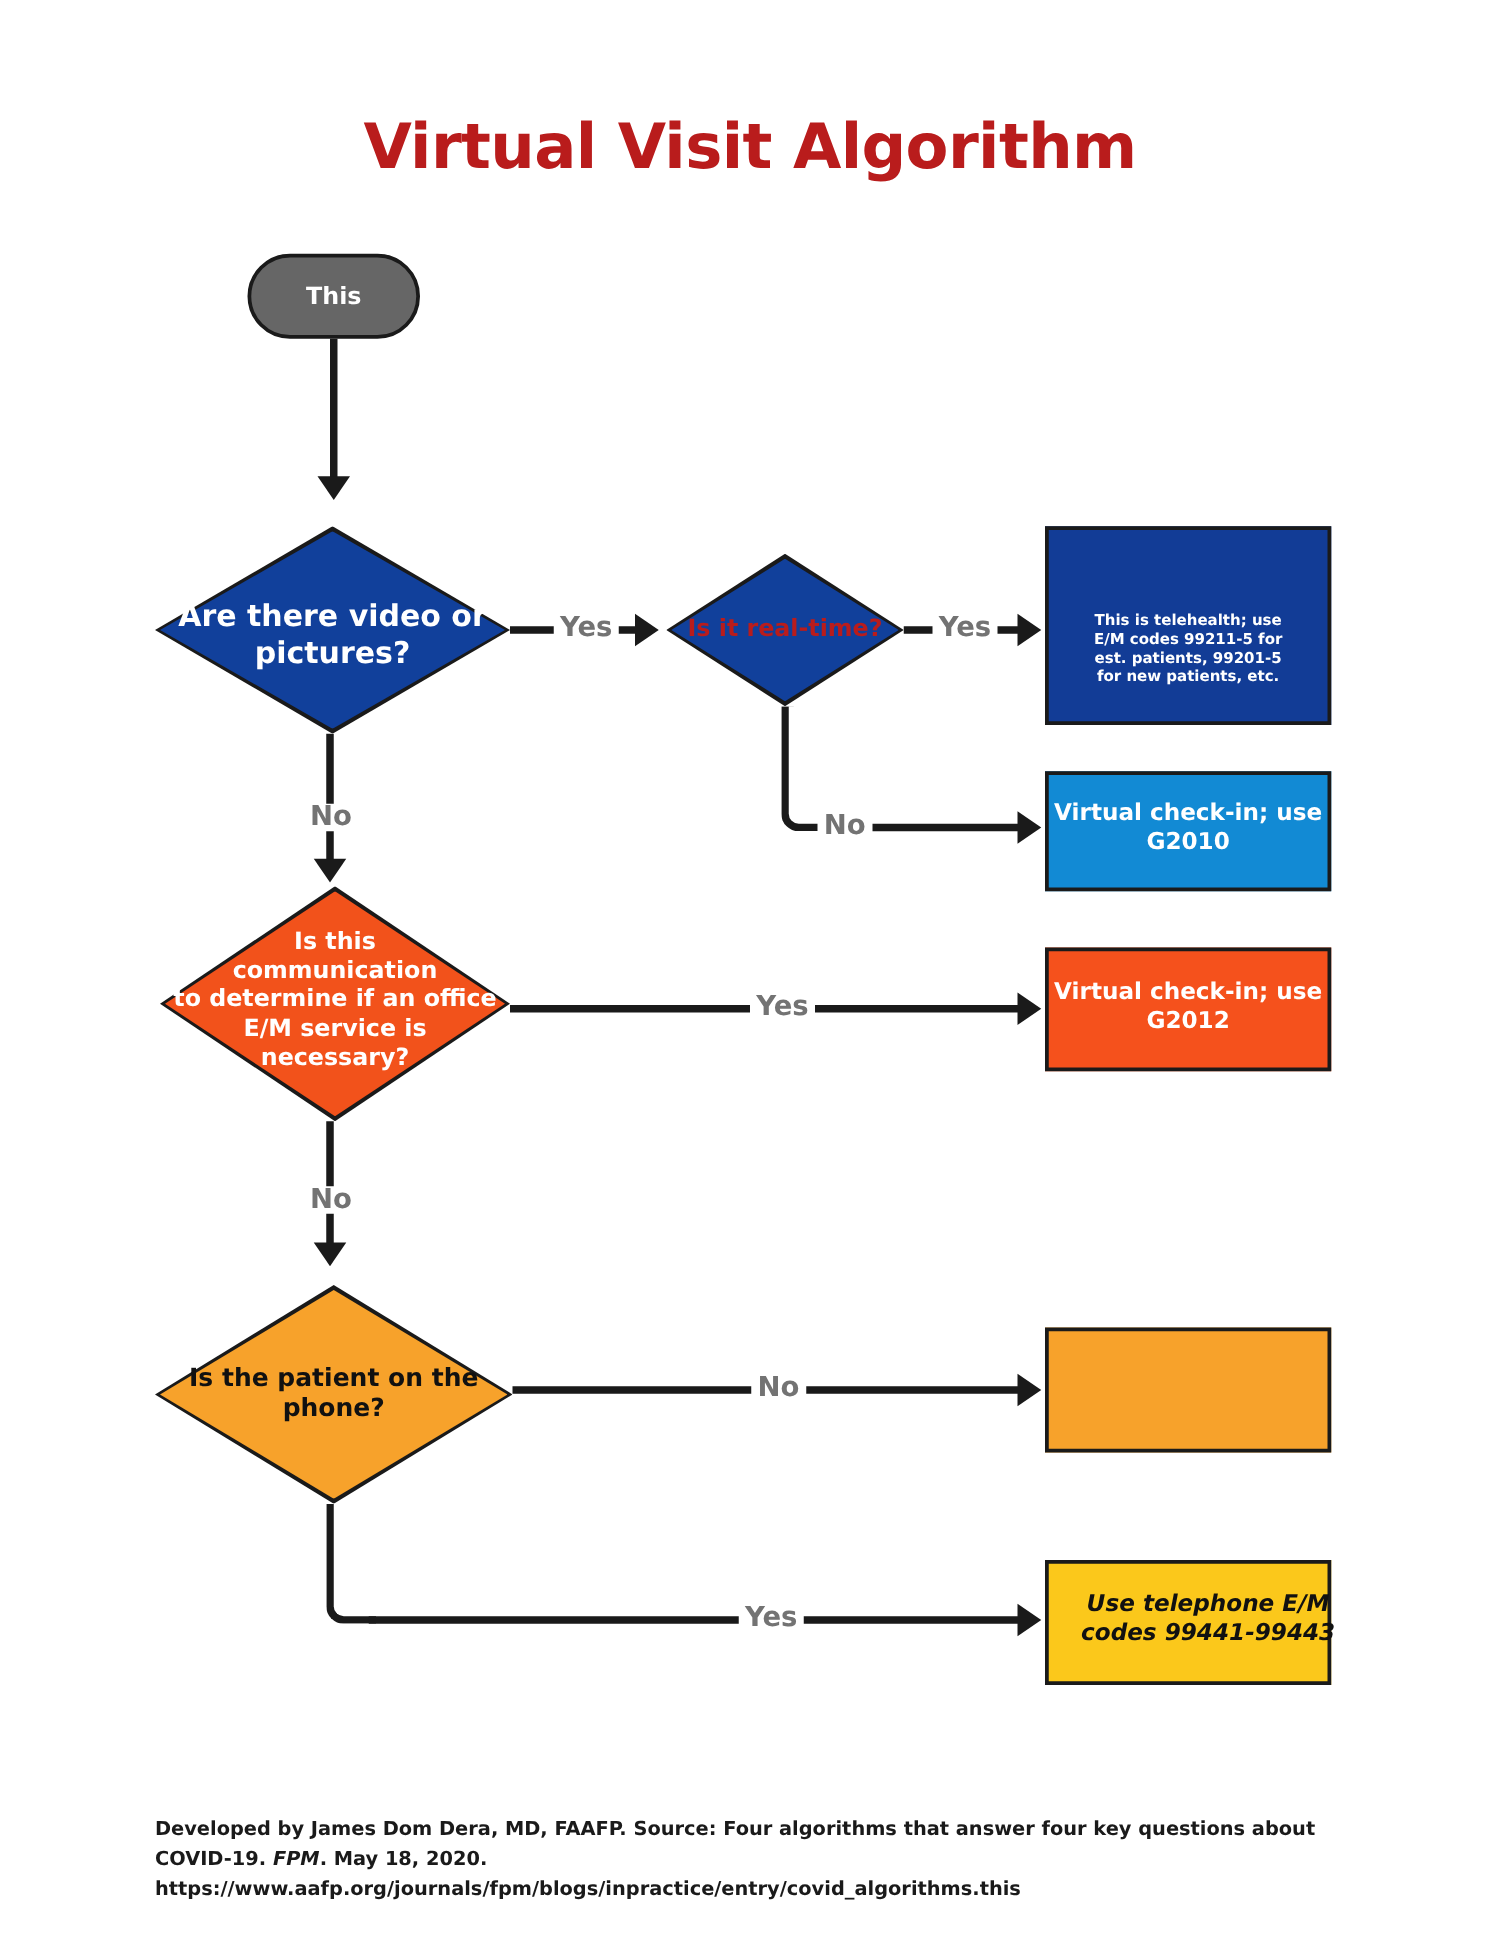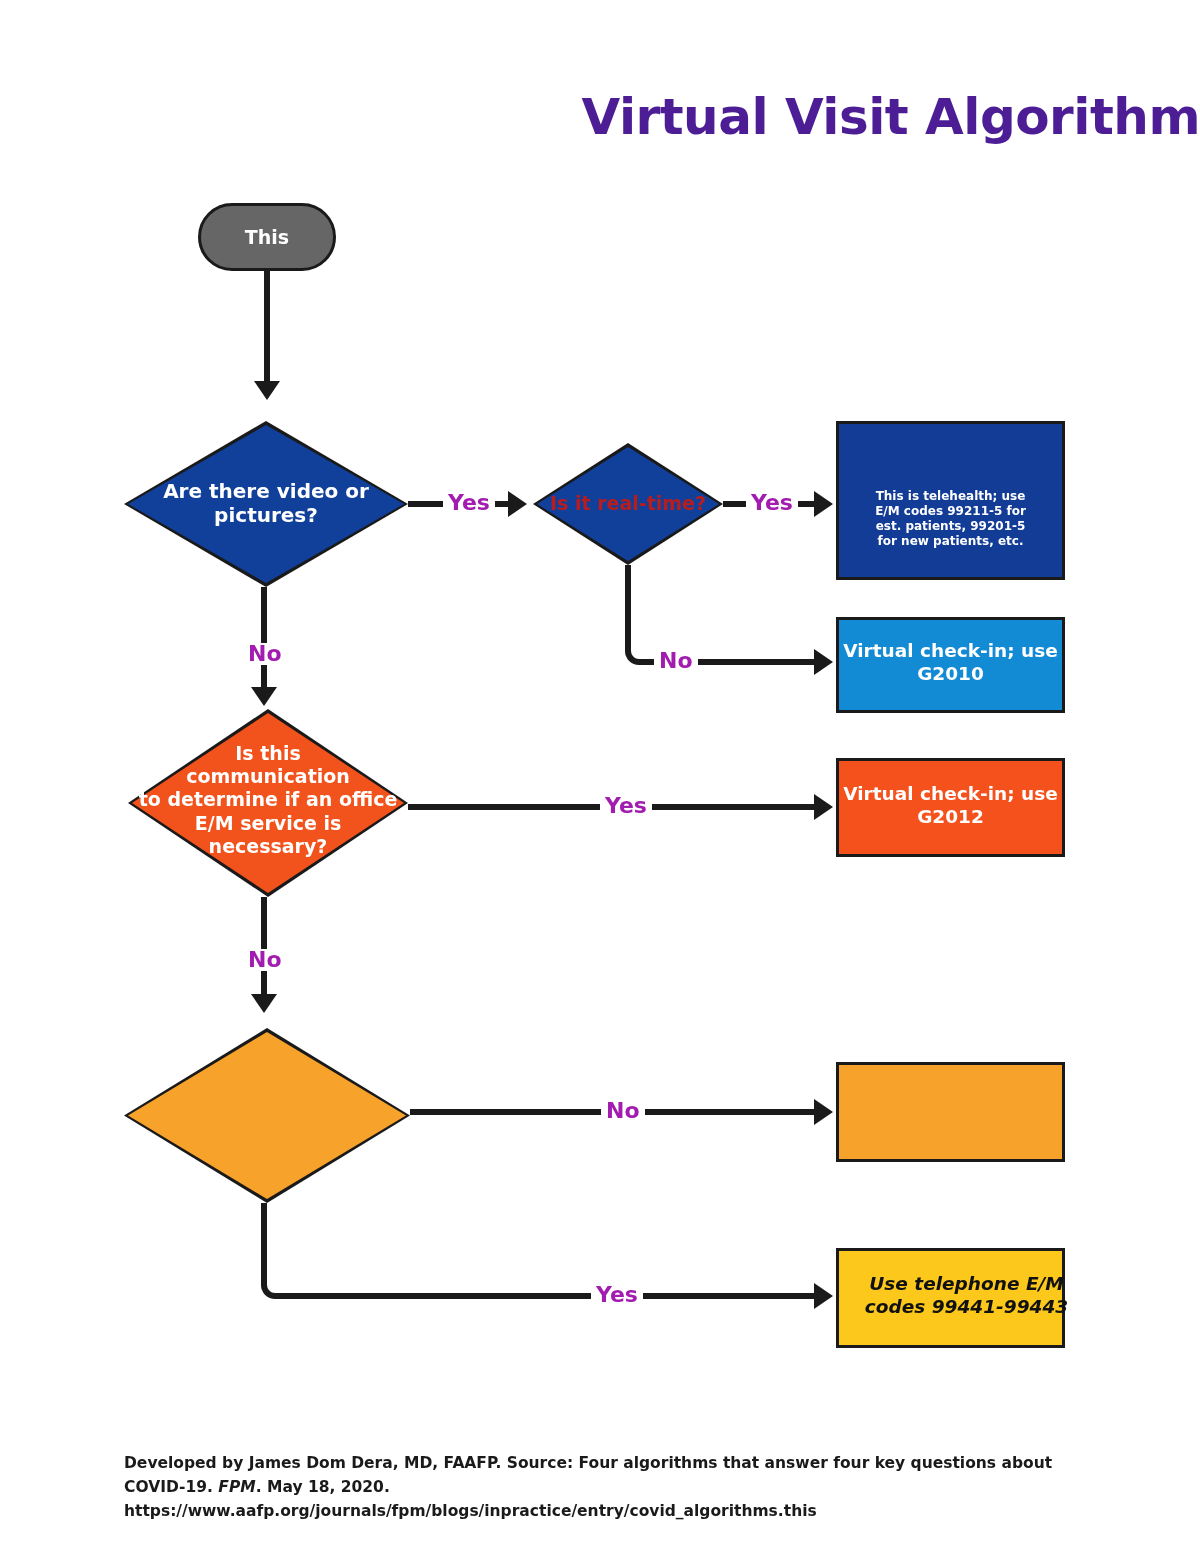--- a/index.html
+++ b/index.html
@@ -17,25 +17,25 @@
     background: #ffffff;
     overflow: hidden;
   }
 
   
   .title {
     position: absolute;
     left: 0;
     top: 88px;
     width: 1200px;
-    text-align: right;
+    text-align: center;
     font-size: 50px;
     font-weight: 700;
     letter-spacing: -0.5px;
-    color: #4c1d95;
+    color: #b91c1c;
     font-family: "DejaVu Sans", "Liberation Sans", sans-serif;
   }
 
   
   .nodetext {
     position: absolute;
     text-align: center;
     font-weight: 700;
     line-height: 1.22;
     white-space: pre-line;
@@ -77,21 +77,21 @@
   .diamond .inner {
     position: absolute;
     inset: 4px;
     -webkit-clip-path: polygon(50% 0%, 100% 50%, 50% 100%, 0% 50%);
     clip-path: polygon(50% 0%, 100% 50%, 50% 100%, 0% 50%);
   }
 
   
   #d1 { left: 124px; top: 421px; width: 284px; height: 166px; }
   #d1 .inner { background: #11409B; }
-  .d1-label { left: 124px; top: 479px; width: 284px; font-size: 20px; color:#ffffff; }
+  .d1-label { left: 124px; top: 479px; width: 284px; font-size: 24px; color:#ffffff; }
 
   
   #d2 { left: 533px; top: 443px; width: 190px; height: 122px; }
   #d2 .inner { background: #11409B; }
   .d2-label { left: 533px; top: 492px; width: 190px; font-size: 19px; color:#b91c1c; }
 
   
   #d3 { left: 128px; top: 709px; width: 280px; height: 188px; }
   #d3 .inner { background: #F2521B; }
   .d3-label { left: 100px; top: 742px; width: 336px; font-size: 19px; color:#ffffff; }
@@ -161,21 +161,21 @@
     border-bottom: 6px solid #1a1a1a;
     border-bottom-left-radius: 14px;
     box-sizing: border-box;
   }
 
   
   .elabel {
     position: absolute;
     font-size: 22px;
     font-weight: 700;
-    color: #a21caf;
+    color: #737373;
     background: #ffffff;
     padding: 0 5px;
     text-align: center;
     line-height: 1;
   }
 
   
   .footer {
     position: absolute;
     left: 124px;
@@ -261,20 +261,22 @@
   <div class="elabel" style="left:243px; top:949px;">No</div>
 
   <div class="obox" id="b3"></div>
   <div class="obox-label b3-label">Virtual check-in; use
 G2012</div>
 
   <div class="diamond" id="d4">
     <div class="fill"></div>
     <div class="inner"></div>
   </div>
+  <div class="nodetext d4-label">Is the patient on the
+phone?</div>
 
   <div class="hline" style="left:410px; top:1109px; width:410px;"></div>
   <div class="arrow-right" style="left:814px; top:1099px;"></div>
   <div class="elabel" style="left:601px; top:1100px;">No</div>
 
   <div class="elbow" style="left:261px; top:1203px; width:40px; height:96px;"></div>
   <div class="hline" style="left:295px; top:1293px; width:525px;"></div>
   <div class="arrow-right" style="left:814px; top:1283px;"></div>
   <div class="elabel" style="left:591px; top:1284px;">Yes</div>
 

